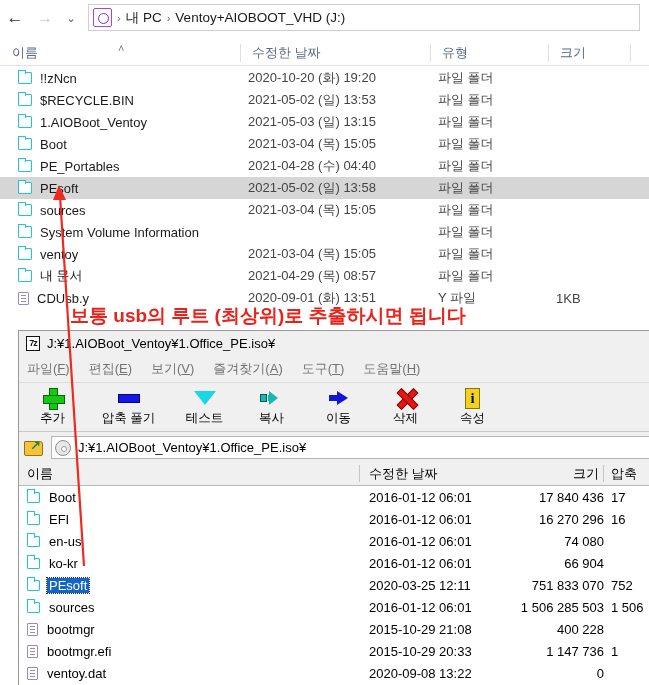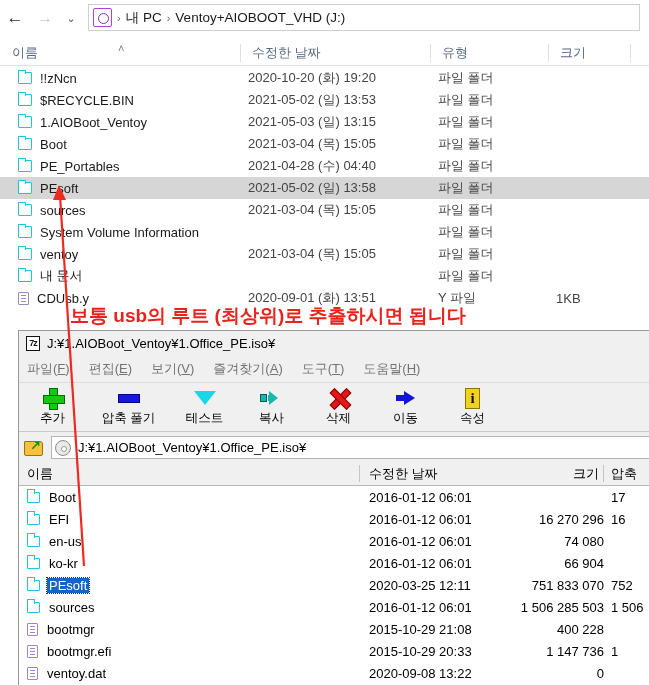--- a/index.html
+++ b/index.html
@@ -233,20 +233,21 @@
         <div class="exp-row">
           <div class="f-ico folder"></div>
           <span class="exp-name">ventoy</span>
           <span class="exp-date">2021-03-04 (목) 15:05</span>
           <span class="exp-type">파일 폴더</span>
           <span class="exp-size"></span>
         </div>
         <div class="exp-row">
           <div class="f-ico folder"></div>
           <span class="exp-name">내 문서</span>
+          <span class="exp-date">2021-04-29 (목) 08:57</span>
           <span class="exp-type">파일 폴더</span>
           <span class="exp-size"></span>
         </div>
         <div class="exp-row">
           <div class="f-ico file"></div>
           <span class="exp-name">CDUsb.y</span>
           <span class="exp-date">2020-09-01 (화) 13:51</span>
           <span class="exp-type">Y 파일</span>
           <span class="exp-size">1KB</span>
         </div>
@@ -293,32 +294,32 @@
             <div class="ico-copy">
               <div class="sq"></div>
               <div class="st"></div>
               <div class="ar"></div>
             </div>
           </div>
           <div class="tb-label">복사</div>
         </div>
         <div class="tb-btn">
           <div class="tb-ico">
-            <div class="ico-x"></div>
-          </div>
-          <div class="tb-label">삭제</div>
-        </div>
-        <div class="tb-btn">
-          <div class="tb-ico">
             <div class="ico-move">
               <div class="st"></div>
               <div class="ar"></div>
             </div>
           </div>
           <div class="tb-label">이동</div>
+        </div>
+        <div class="tb-btn">
+          <div class="tb-ico">
+            <div class="ico-x"></div>
+          </div>
+          <div class="tb-label">삭제</div>
         </div>
         <div class="tb-btn">
           <div class="tb-ico">
             <div class="ico-info">i</div>
           </div>
           <div class="tb-label">속성</div>
         </div>
       </div>
 
     <div class="zip-addr">
@@ -339,20 +340,21 @@
       <div class="zdiv" style="left:584px;"></div>
       <div class="zh" style="left:430px;width:154px;justify-content:flex-end;padding-right:4px;">크기</div>
       <div class="zh" style="left:592px;width:56px;">압축</div>
     </div>
 
     <div class="zip-list" id="zip-rows">
         <div class="zip-row">
           <div class="z-ico folder"></div>
           <span class="z-name">Boot</span>
           <span class="z-date">2016-01-12 06:01</span>
+          <span class="z-size">17 840 436</span>
           <span class="z-pack">17</span>
         </div>
         <div class="zip-row">
           <div class="z-ico folder"></div>
           <span class="z-name">EFI</span>
           <span class="z-date">2016-01-12 06:01</span>
           <span class="z-size">16 270 296</span>
           <span class="z-pack">16</span>
         </div>
         <div class="zip-row">

